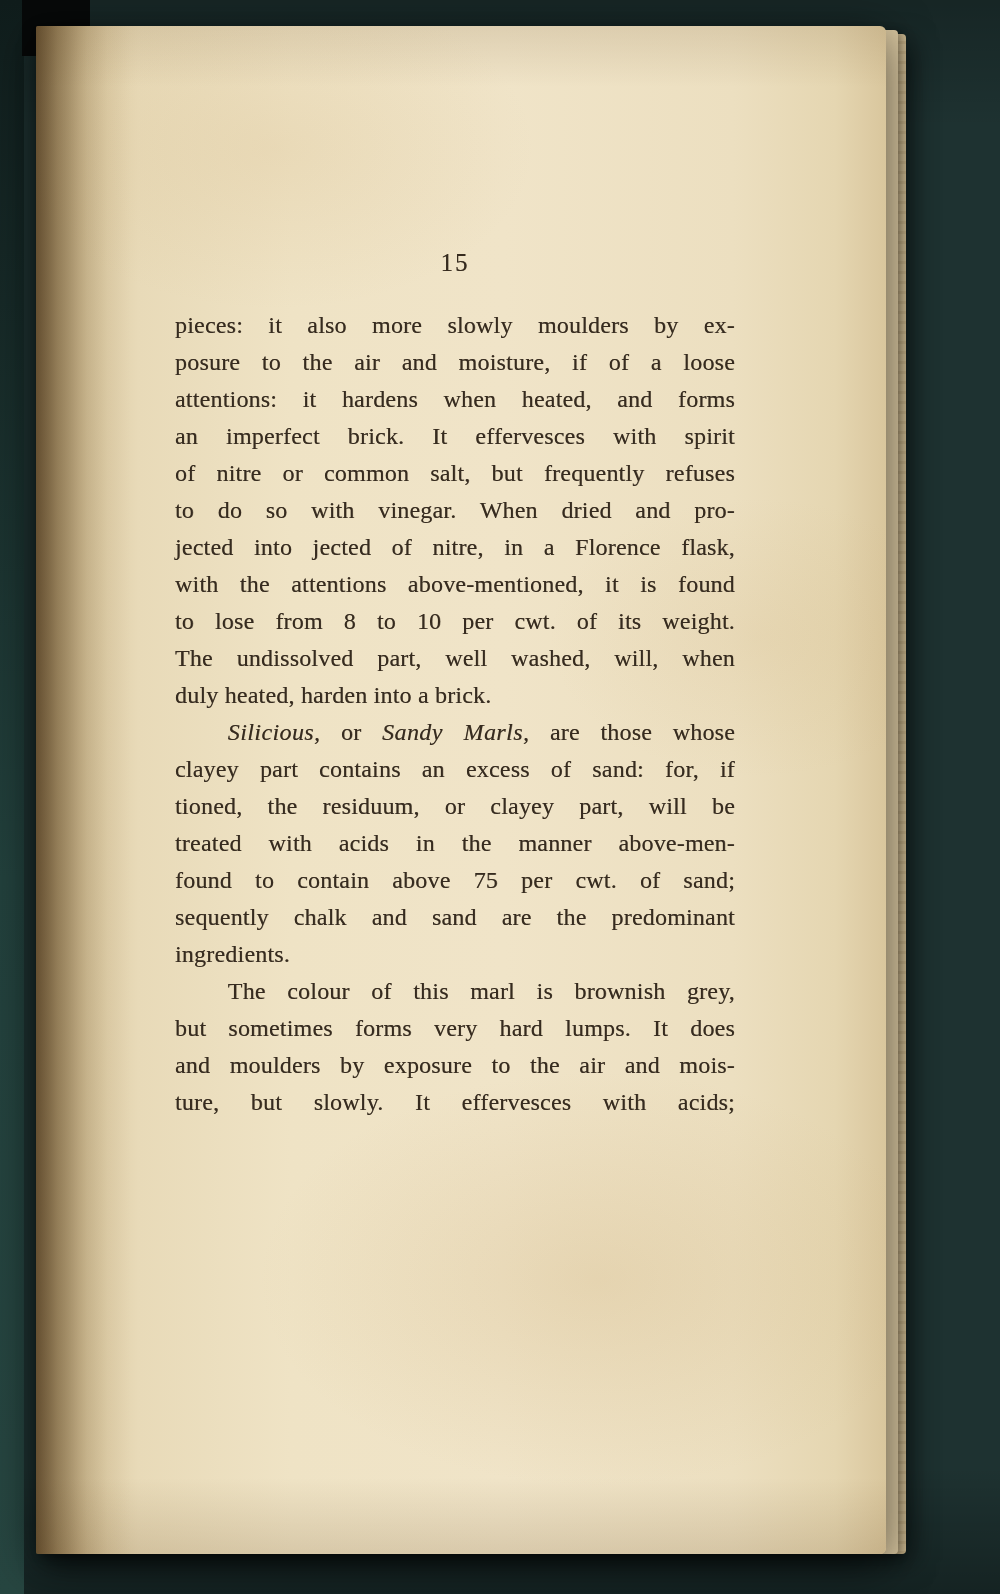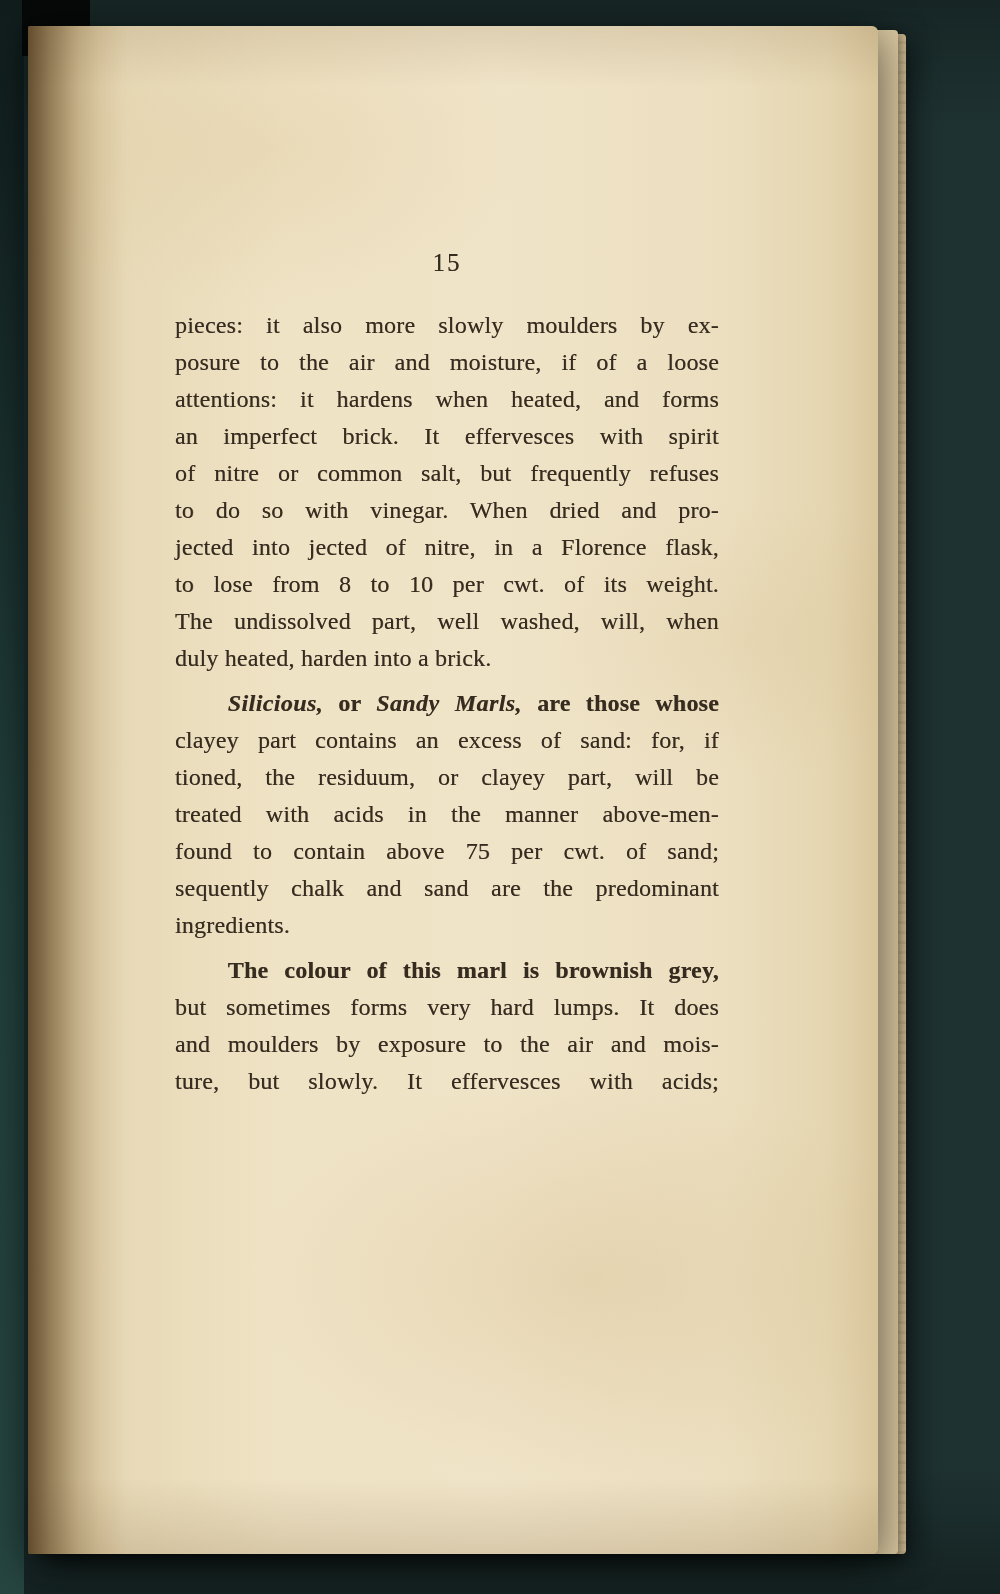--- a/index.html
+++ b/index.html
@@ -53,21 +53,21 @@
     left: 38px;
     top: 30px;
     width: 860px;
     height: 1524px;
     background: linear-gradient(to right, #d6c49c, #dccaa3 70%, #cdbา992 100%);
     background-color: #d9c7a0;
     box-shadow: 2px 2px 8px rgba(0,0,0,0.35);
   }
   .page {
     position: absolute;
-    left: 28px;
+    left: 36px;
     top: 26px;
     width: 850px;
     height: 1528px;
     border-radius: 2px 6px 6px 2px;
     background:
       linear-gradient(to bottom, rgba(110,80,40,0.14), transparent 4%, transparent 95%, rgba(110,80,40,0.18)),
       radial-gradient(ellipse 520px 320px at 66% 82%, rgba(196,162,104,0.22), transparent 65%),
       radial-gradient(ellipse 420px 260px at 28% 8%, rgba(206,174,120,0.18), transparent 62%),
       radial-gradient(ellipse 300px 200px at 85% 40%, rgba(200,168,112,0.14), transparent 70%),
       linear-gradient(to right, #8a734f 0%, #b9a379 2.5%, #d9c79f 6%, #e8dab8 12%, #efe3c5 30%, #f0e4c8 55%, #ecdfc0 82%, #e5d6b1 94%, #d9c69d 100%);
@@ -93,34 +93,33 @@
     letter-spacing: 0.2px;
     text-shadow: 0.3px 0.2px 0.3px rgba(54,43,31,0.55);
   }
   .page-num {
     text-align: center;
     font-size: 25px;
     letter-spacing: 2px;
     margin: 0 0 26px 0;
   }
   .para {
-    margin: 8px;
+    margin: 0;
     padding: 0;
   }
   .line {
     text-align: justify;
     text-align-last: justify;
     white-space: normal;
   }
   .line.last {
     text-align-last: left;
   }
   .line.indent {
     text-indent: 2.2em;
-    font-weight: bold;
   }
   .line em {
     font-style: italic;
     letter-spacing: 0.4px;
   }
 </style>
 </head>
 <body>
 
 <div class="scan">
@@ -137,20 +136,21 @@
       <div class="page-num">15</div>
 
       <div class="para">
         <div class="line">pieces: it also more slowly moulders by ex-</div>
         <div class="line">posure to the air and moisture, if of a loose</div>
         <div class="line">attentions: it hardens when heated, and forms</div>
         <div class="line">an imperfect brick. It effervesces with spirit</div>
         <div class="line">of nitre or common salt, but frequently refuses</div>
         <div class="line">to do so with vinegar. When dried and pro-</div>
         <div class="line">jected into jected of nitre, in a Florence flask,</div>
+        <div class="line">with the attentions above-mentioned, it is found</div>
         <div class="line">to lose from 8 to 10 per cwt. of its weight.</div>
         <div class="line">The undissolved part, well washed, will, when</div>
         <div class="line last">duly heated, harden into a brick.</div>
       </div>
 
       <div class="para">
         <div class="line indent"><em>Silicious,</em><span> or </span><em>Sandy Marls,</em><span> are those whose</span></div>
         <div class="line">clayey part contains an excess of sand: for, if</div>
         <div class="line">tioned, the residuum, or clayey part, will be</div>
         <div class="line">treated with acids in the manner above-men-</div>

